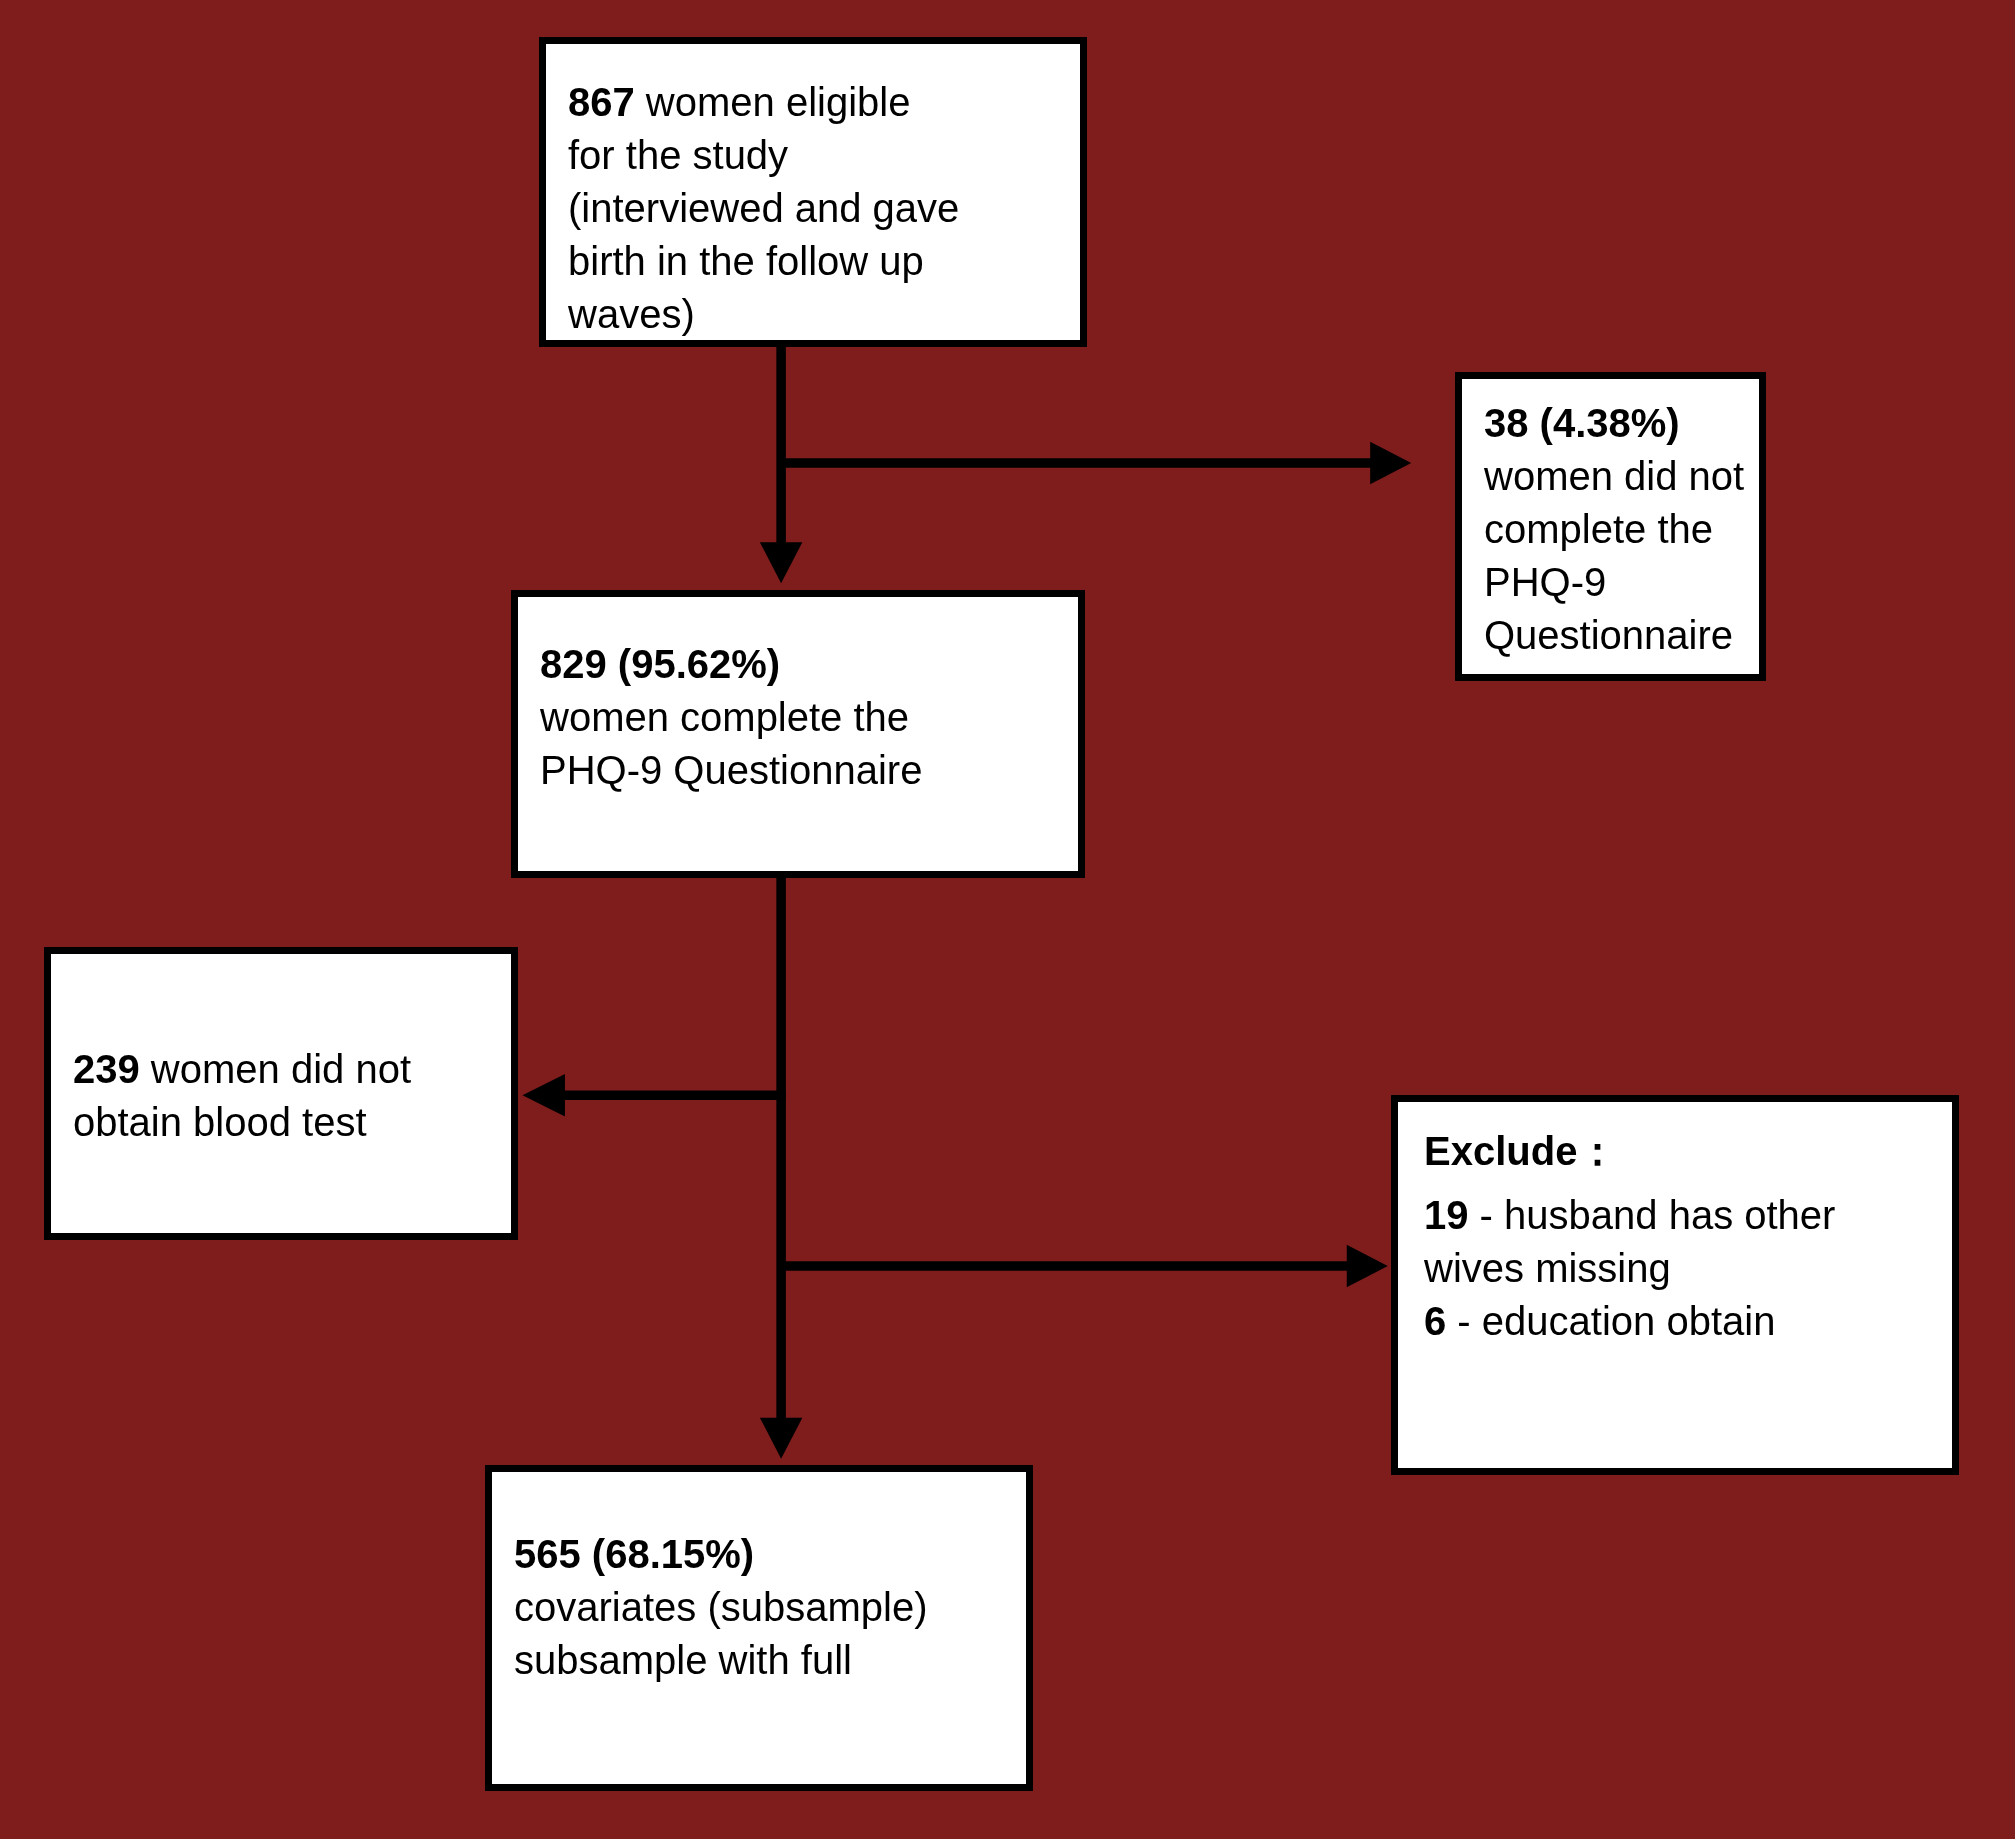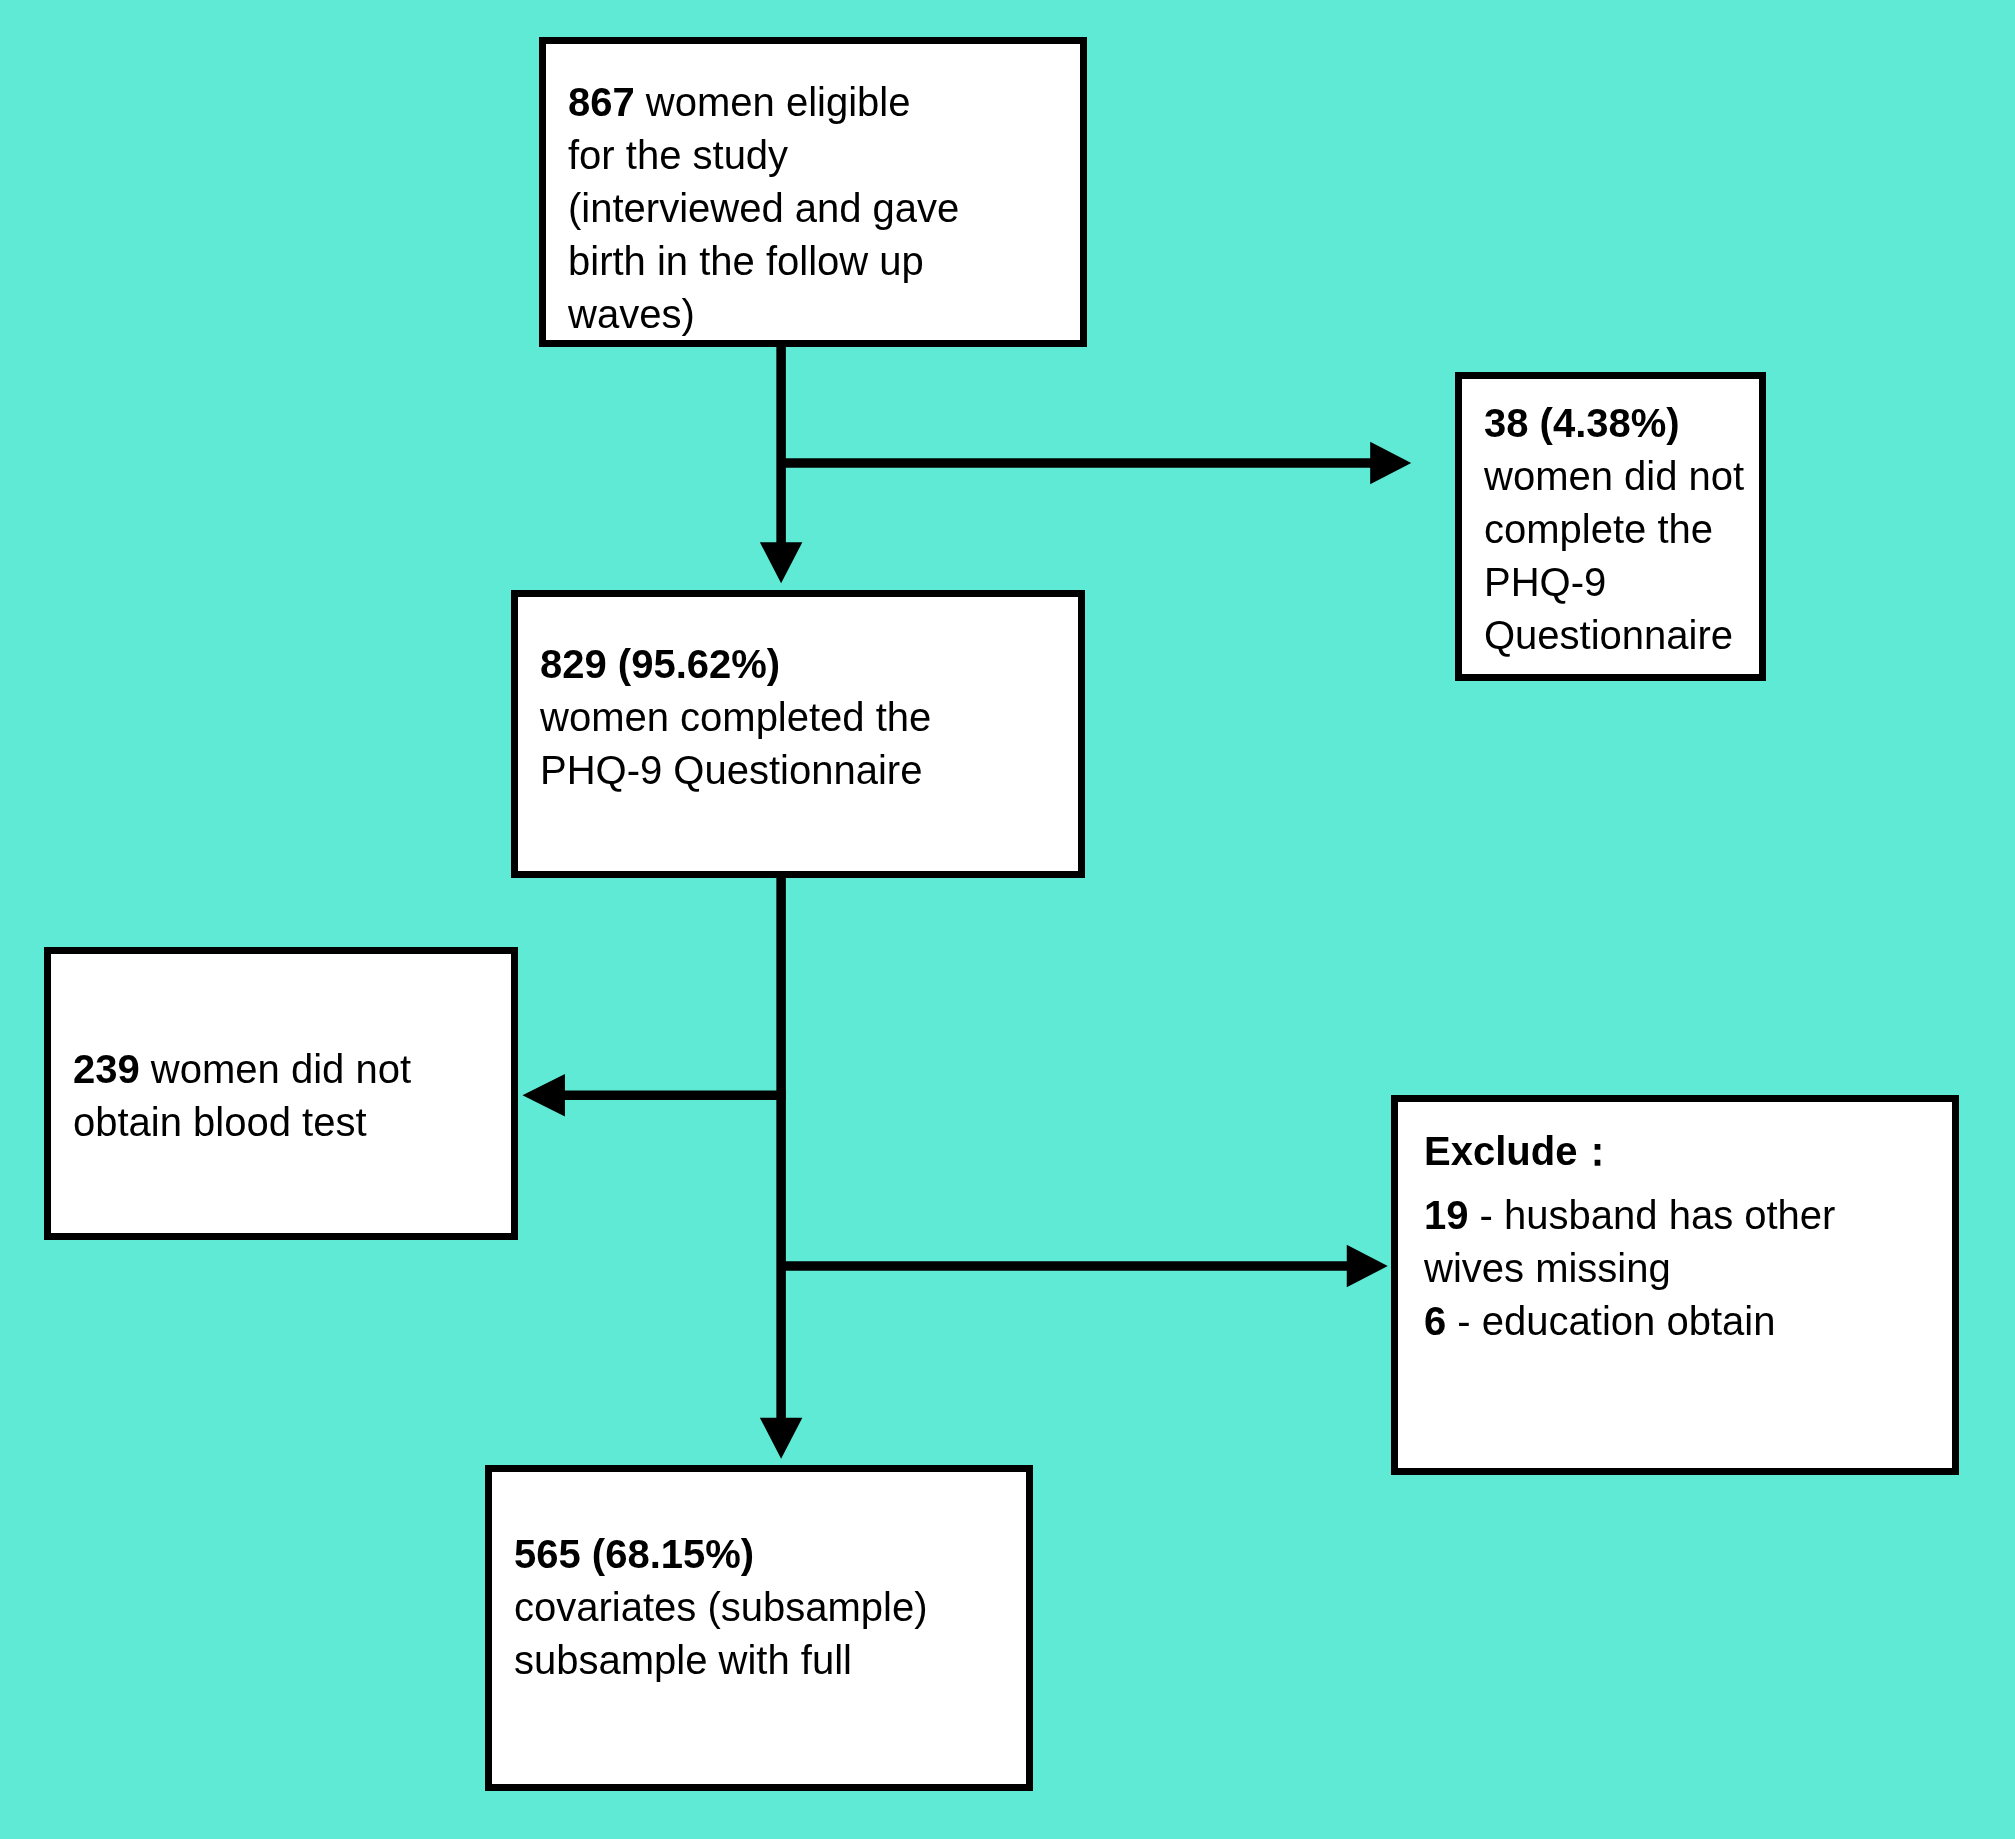--- a/index.html
+++ b/index.html
@@ -4,21 +4,21 @@
 <style>
   html, body {
     margin: 0;
     padding: 0;
     background: #ffffff;
   }
   #canvas {
     position: relative;
     width: 2015px;
     height: 1839px;
-    background: #5eead4;
+    background: #7f1d1d;
     font-family: "Liberation Sans", sans-serif;
     color: #000000;
   }
   #connectors {
     position: absolute;
     left: 0;
     top: 0;
     width: 2015px;
     height: 1839px;
   }
@@ -88,21 +88,21 @@
   <div class="box" id="box-phq9-not-completed">
     <div class="ln"><strong>38 (4.38%)</strong></div>
     <div class="ln"><span>women did not</span></div>
     <div class="ln"><span>complete the</span></div>
     <div class="ln"><span>PHQ-9</span></div>
     <div class="ln"><span>Questionnaire</span></div>
   </div>
 
   <div class="box" id="box-phq9-completed">
     <div class="ln"><strong>829 (95.62%)</strong></div>
-    <div class="ln"><span>women completed the</span></div>
+    <div class="ln"><span>women complete the</span></div>
     <div class="ln"><span>PHQ-9 Questionnaire</span></div>
   </div>
 
   <div class="box" id="box-no-blood-test">
     <div class="ln"><strong>239</strong><span> women did not</span></div>
     <div class="ln"><span>obtain blood test</span></div>
   </div>
 
   <div class="box" id="box-exclude">
     <div class="ln gap"><strong>Exclude：</strong></div>

